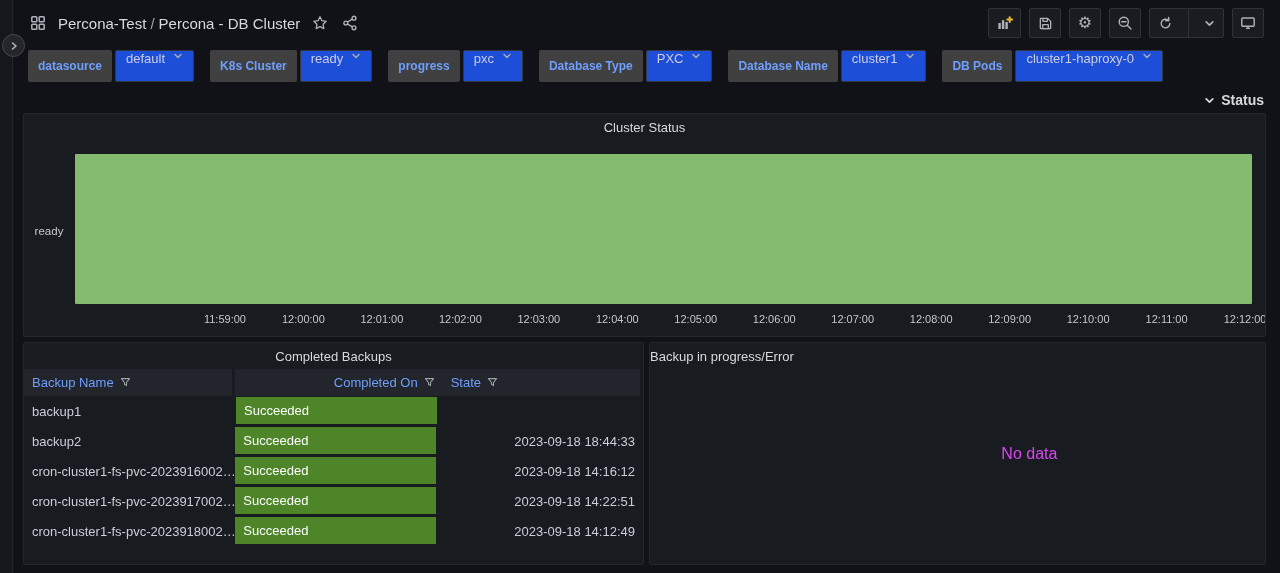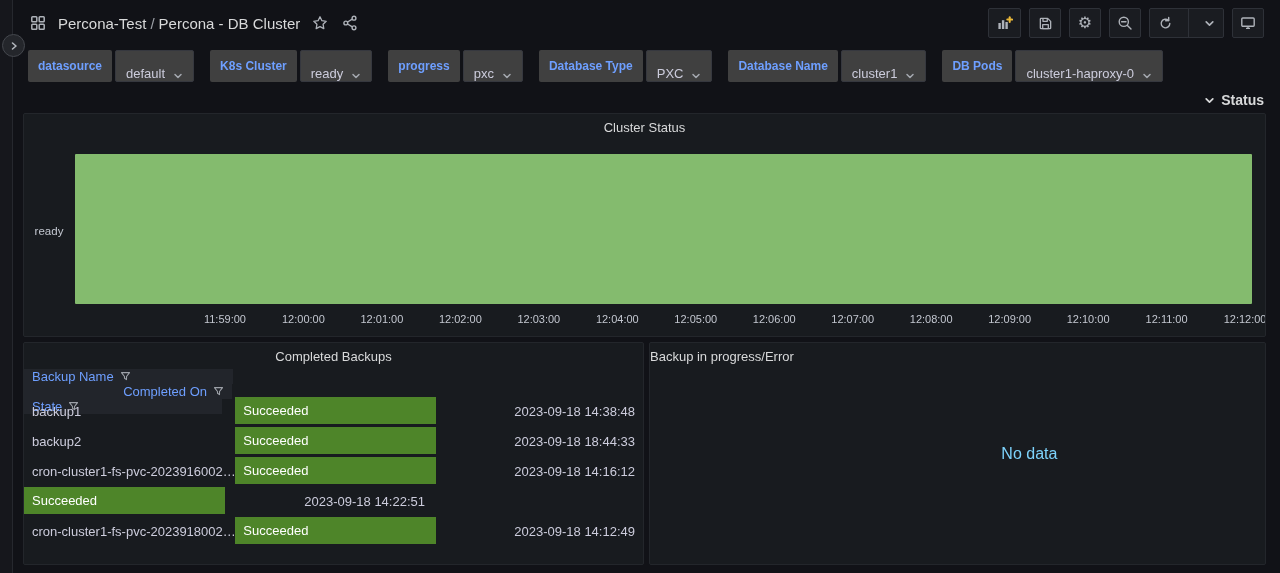--- a/index.html
+++ b/index.html
@@ -38,22 +38,22 @@
   .gear-glyph { font-size:16px; line-height:1; }
 
   
   .var-row { display:flex; align-items:center; gap:16px; padding:2px 16px 0 15px; height:38px; }
   .var-group { display:flex; gap:3px; align-items:center; }
   .var-label {
     background:#404040; color:#6E9FFF; font-size:12px; font-weight:700;
     height:32px; display:flex; align-items:center; padding:0 10px; border-radius:2px; cursor:pointer;
   }
   .var-value {
-    background:#404040; border:1px solid #36383F; color:#CCCCDC; font-size:13px; font-weight:500;
-    height:32px; display:flex; align-items:flex-end; gap:8px; padding:0 10px; border-radius:2px; cursor:pointer;
+    background:#1d4ed8; border:1px solid #36383F; color:#CCCCDC; font-size:13px; font-weight:500;
+    height:32px; display:flex; align-items:flex-start; gap:8px; padding:0 10px; border-radius:2px; cursor:pointer;
   }
 
   
   .row-title { display:flex; align-items:center; gap:6px; padding:8px 16px 5px 15px; cursor:pointer;justify-content:flex-end; }
   .row-title span.txt { font-size:14px; font-weight:700; color:#D8D9DA; }
 
   
   .panels { padding:0 14px 10px 10px; }
   .panel { background:#181B1F; border:1px solid #23262B; border-radius:2px; position:relative; overflow:hidden; }
   .panel-title { height:26px; display:flex; align-items:center; justify-content:center; font-size:13px; font-weight:500; color:#D8D9DA; cursor:pointer; }
@@ -63,37 +63,37 @@
   .y-label { position:absolute; left:0; width:50px; top:85px; text-align:center; font-size:11.5px; color:#C3C7D0; }
   .state-bar { position:absolute; left:51px; right:13px; top:14px; height:150px; border-radius:1px; }
   .time-axis { position:absolute; left:51px; right:13px; bottom:9px; height:14px; }
   .tick { position:absolute; transform:translateX(-50%); font-size:11px; color:#C3C7D0; white-space:nowrap; top:0; }
 
   .bottom-row { display:flex; gap:5px; height:223px; }
   .panel.backups { width:621px; flex:none; }
   .panel.progress { flex:1; display:flex; }
 
   
-  .thead { display:flex; height:27px;flex-direction:column; }
+  .thead { display:flex; height:27px; }
   .hcell {
     background:#22252B; color:#6E9FFF; font-size:13px; font-weight:500;
     display:flex; align-items:center; gap:6px; padding:0 8px; cursor:pointer;
   }
   .hcell.c-name { width:209px; margin-right:3px; }
   .hcell.c-state { width:198px; margin-right:3px; }
   .hcell.c-completed { width:208px; justify-content:flex-end; }
   .trow { display:flex; height:30px; font-size:13px; }
   .cell { display:flex; align-items:center; }
   .cell.name { width:212px; padding:0 8px; overflow:hidden; white-space:nowrap; }
   .cell.state { width:201px; }
   .state-pill { width:100%; height:27px; margin:1px 0 2px 0; display:flex; align-items:center; padding:0 8px; color:#FFFFFF; }
   .cell.completed { width:208px; justify-content:flex-end; padding:0 8px; }
 
   .nodata-wrap { flex:1; display:flex; align-items:center; justify-content:center; }
-  .nodata-text { font-size:16px; color:#7dd3fc; }
+  .nodata-text { font-size:16px; color:#d946ef; }
 
   svg { display:block; }
 </style>
 </head>
 <body>
 
 <div class="left-rail"></div>
 <div class="expand-btn">
   <span>
     <svg width="10" height="10" viewBox="0 0 10 10">
@@ -332,40 +332,40 @@
                 </svg>
             </span>
           </div>
         </div>
         <div>
   <div class="trow">
     <div class="cell name">backup1</div>
     <div class="cell state">
       <span class="state-pill" style="background: rgb(78, 133, 41);">Succeeded</span>
     </div>
-    <div class="cell completed">2023-09-18 14:38:48</div>
   </div>
 
   <div class="trow">
     <div class="cell name">backup2</div>
     <div class="cell state">
       <span class="state-pill" style="background: rgb(78, 133, 41);">Succeeded</span>
     </div>
     <div class="cell completed">2023-09-18 18:44:33</div>
   </div>
 
   <div class="trow">
     <div class="cell name">cron-cluster1-fs-pvc-2023916002…</div>
     <div class="cell state">
       <span class="state-pill" style="background: rgb(78, 133, 41);">Succeeded</span>
     </div>
     <div class="cell completed">2023-09-18 14:16:12</div>
   </div>
 
   <div class="trow">
+    <div class="cell name">cron-cluster1-fs-pvc-2023917002…</div>
     <div class="cell state">
       <span class="state-pill" style="background: rgb(78, 133, 41);">Succeeded</span>
     </div>
     <div class="cell completed">2023-09-18 14:22:51</div>
   </div>
 
   <div class="trow">
     <div class="cell name">cron-cluster1-fs-pvc-2023918002…</div>
     <div class="cell state">
       <span class="state-pill" style="background: rgb(78, 133, 41);">Succeeded</span>

